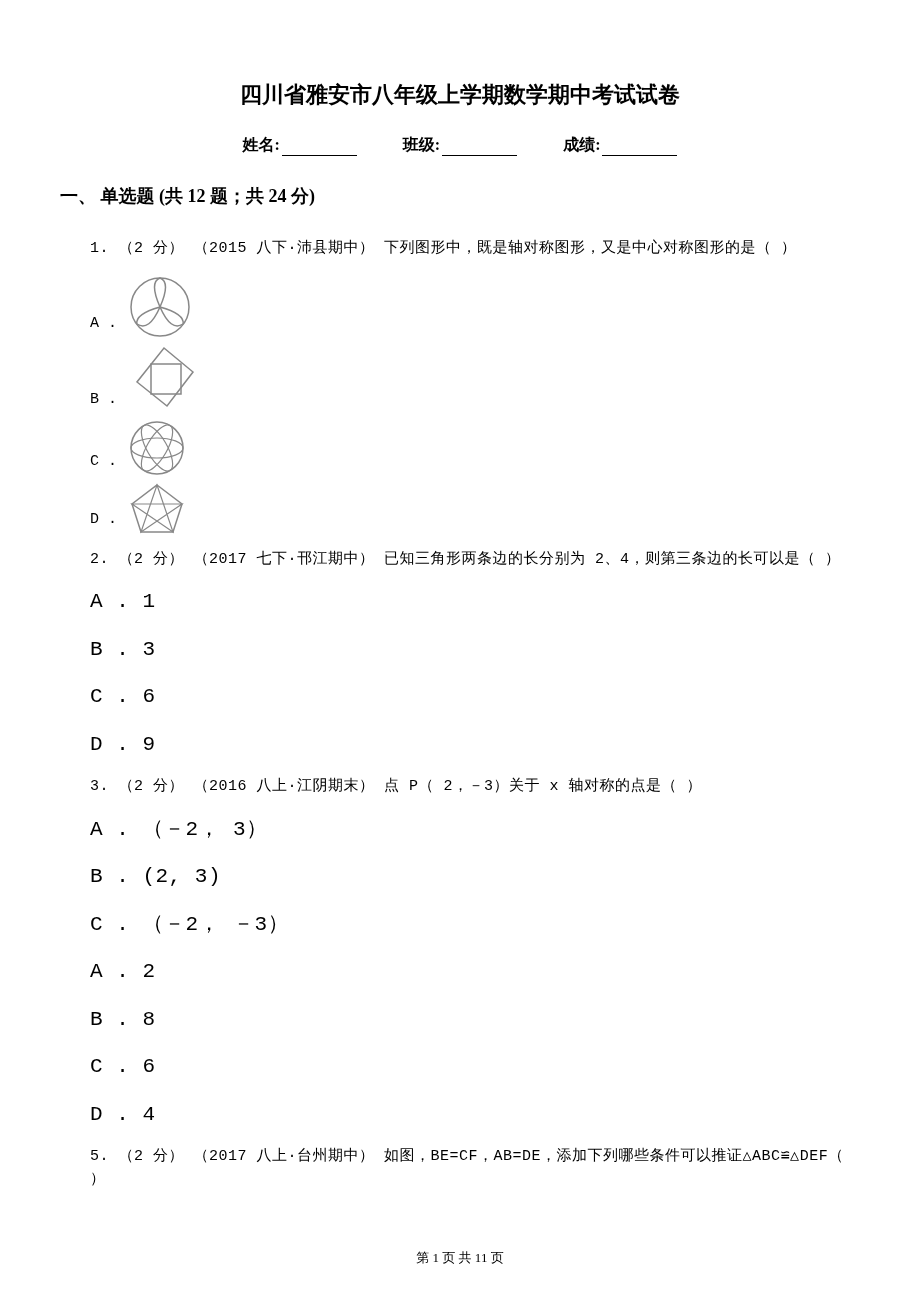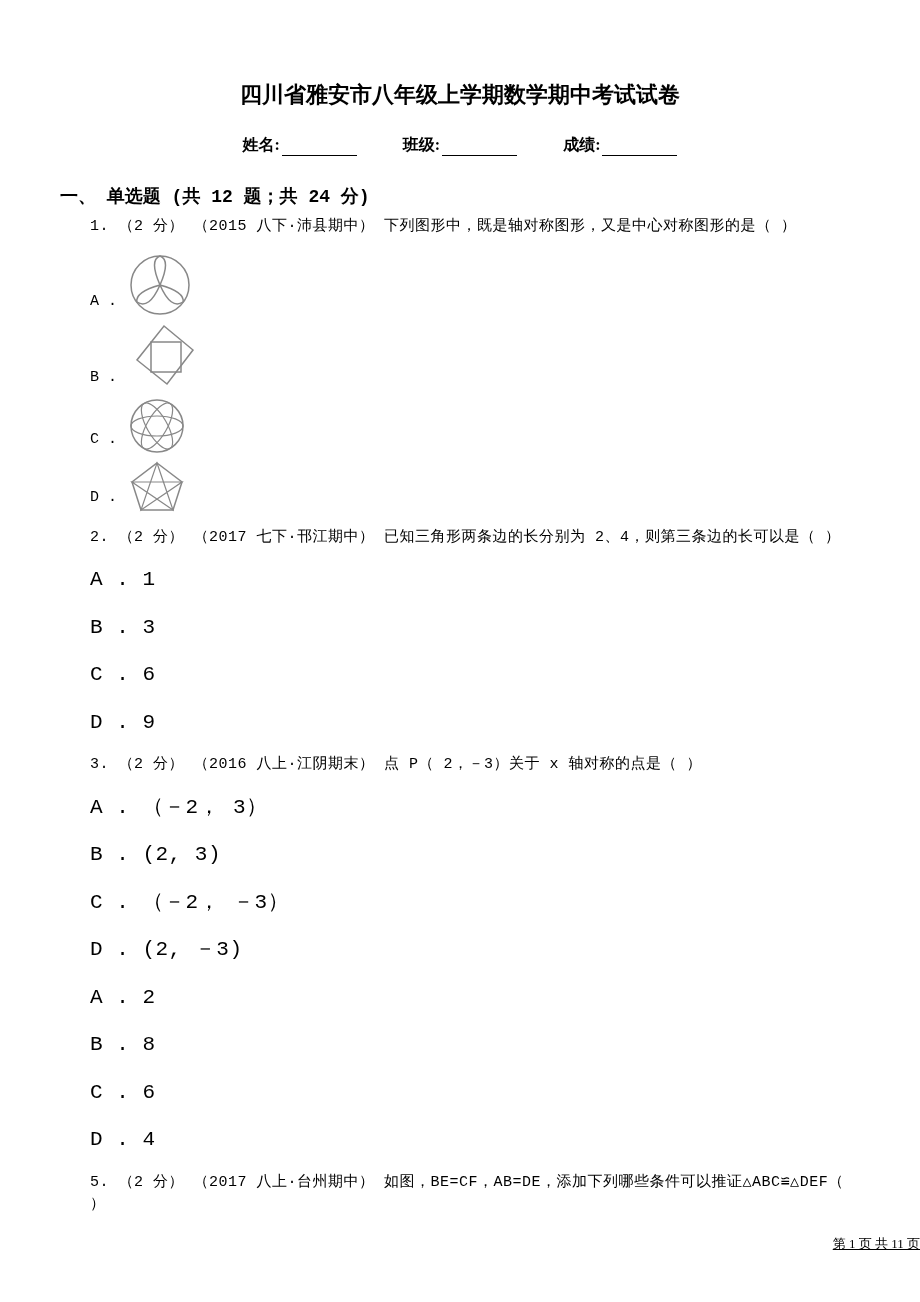--- a/index.html
+++ b/index.html
@@ -40,22 +40,22 @@
     .field-line {
       display: inline-block;
       border-bottom: 1px solid #000;
       width: 75px;
       vertical-align: bottom;
       margin-left: 2px;
     }
     .section-header {
       font-size: 18px;
       font-weight: bold;
-      margin-bottom: 8px;
-      font-family: Liberation Mono, monospace;
+      margin-bottom: 30px;
+      font-family: Liberation Serif, serif;
     }
     .content {
       padding-left: 30px;
       font-size: 15px;
       line-height: 1.5;
     }
     .q-line {
       margin-bottom: 15px;
       font-family: "Courier New", "SimSun", monospace;
       font-size: 15px;
@@ -76,26 +76,25 @@
     .img-opt .letter {
       font-family: "Courier New", monospace;
       font-size: 15px;
       padding-bottom: 2px;
     }
     .shape-box {
       display: inline-block;
     }
     .footer {
       position: absolute;
-      bottom: 49px;
+      bottom: 35px;
       width: 100%;
-      text-align: right;
+      text-align: center;
       font-size: 13px;
       font-family: "SimSun", serif;
-      text-decoration: underline;
     }
     svg {
       display: block;
     }
   </style>
 </head>
 <body>
 
 <div class="page">
   <div class="title">四川省雅安市八年级上学期数学期中考试试卷</div>
@@ -165,21 +164,20 @@
     <div class="q-line">2.  （2 分） （2017 七下·邗江期中） 已知三角形两条边的长分别为 2、4，则第三条边的长可以是（    ）</div>
     <div class="opt-line">A . 1</div>
     <div class="opt-line">B . 3</div>
     <div class="opt-line">C . 6</div>
     <div class="opt-line">D . 9</div>
 
     <div class="q-line">3.  （2 分） （2016 八上·江阴期末） 点 P（ 2，－3）关于 x 轴对称的点是（    ）</div>
     <div class="opt-line">A . （－2， 3）</div>
     <div class="opt-line">B .  (2, 3)</div>
     <div class="opt-line">C . （－2， －3）</div>
-    <div class="opt-line">D .  (2, －3)</div>
 
     <div class="opt-line">A . 2</div>
     <div class="opt-line">B . 8</div>
     <div class="opt-line">C . 6</div>
     <div class="opt-line">D . 4</div>
 
     <div class="q-line">5.  （2 分） （2017 八上·台州期中） 如图，BE=CF，AB=DE，添加下列哪些条件可以推证△ABC≌△DEF（    ）</div>
 
   </div>
 </div>

